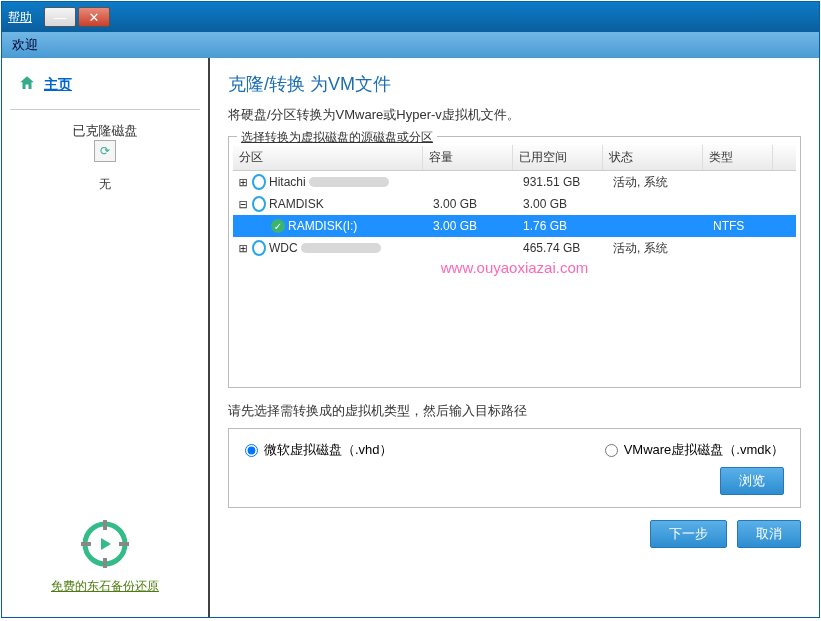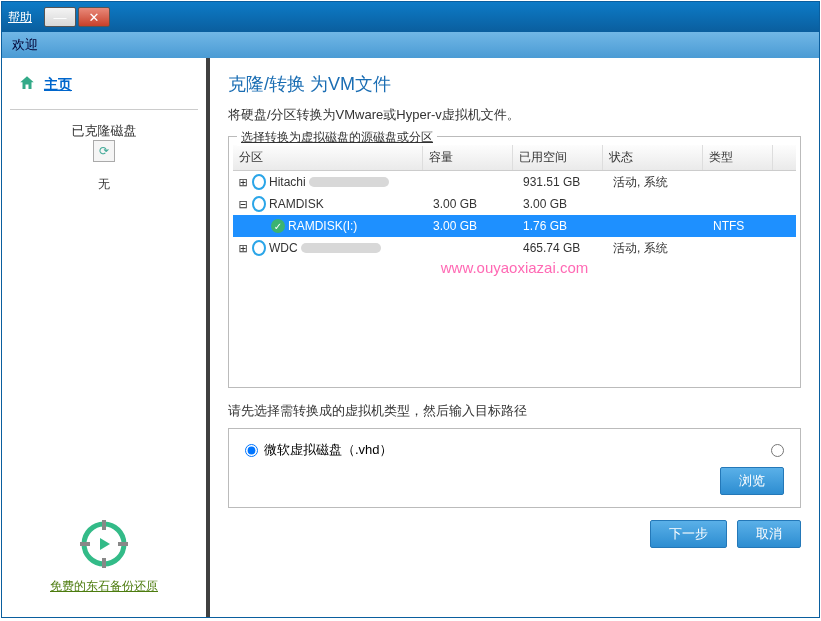--- a/index.html
+++ b/index.html
@@ -15,21 +15,21 @@
 .t-sub { font-size: 12px; font-style: normal; }
 .titlebar-help { font-size: 12px; text-decoration: underline; margin-right: 12px; cursor: pointer; }
 .titlebar-buttons { display: flex; gap: 2px; }
 .tb-btn { width: 32px; height: 20px; display: flex; align-items: center; justify-content: center; background: linear-gradient(to bottom, #f4f4f4, #d8d8d8); border: 1px solid #555; border-radius: 2px; cursor: pointer; font-size: 13px; }
 .tb-btn.close { background: linear-gradient(to bottom, #e98a7a, #c8402a); color: #fff; }
 
 .welcome-bar { height: 26px; background: linear-gradient(to bottom, #71b7e6, #4a9bd4); color: #003; font-size: 13px; display: flex; align-items: center; padding-left: 10px; }
 
 .body { flex: 1; display: flex; background: #fff; }
 
-.sidebar { width: 208px; border-right: 4px solid #404040; display: flex; flex-direction: column; padding: 10px 8px; }
+.sidebar { width: 208px; border-right: 2px solid #404040; display: flex; flex-direction: column; padding: 10px 8px; }
 .sb-home { display: flex; align-items: center; gap: 8px; padding: 6px 8px; color: #0066cc; font-size: 14px; font-weight: bold; text-decoration: underline; cursor: pointer; }
 .sb-divider { height: 1px; background: #ccc; margin: 8px 0; }
 .sb-cloned { display: flex; align-items: center; justify-content: space-between; padding: 4px 2px; font-size: 13px; color: #333; flex-direction: column; }
 .sb-refresh { width: 22px; height: 22px; border: 1px solid #aaa; background: #f5f5f5; display: flex; align-items: center; justify-content: center; cursor: pointer; font-size: 12px; color: #4a9; }
 .sb-none { text-align: center; font-size: 12px; color: #333; margin-top: 10px; }
 .sb-spacer { flex: 1; }
 .sb-footer { text-align: center; padding-bottom: 12px; }
 .sb-gear { width: 48px; height: 48px; margin: 0 auto 8px; position: relative; }
 .sb-gear svg { width: 48px; height: 48px; }
 .sb-link { color: #4d7c0f; text-decoration: underline; font-size: 12px; cursor: pointer; }
@@ -197,20 +197,21 @@
       <div class="instruction">请先选择需转换成的虚拟机类型，然后输入目标路径</div>
 
       <div class="radio-box">
         <div class="radio-row">
           <label class="radio-group radio-left">
             <input type="radio" name="vmtype" checked="" style="">
             <span>微软虚拟磁盘（.vhd）</span>
           </label>
           <label class="radio-group">
             <input type="radio" name="vmtype" style="">
+            <span>VMware虚拟磁盘（.vmdk）</span>
           </label>
         </div>
         <div class="path-row">
           <button class="btn">浏览</button>
         </div>
       </div>
 
       <div class="bottom-buttons">
         <button class="btn">下一步</button>
         <button class="btn">取消</button>

